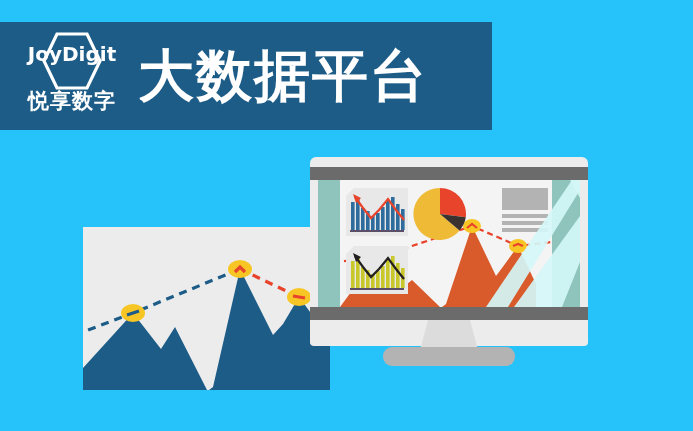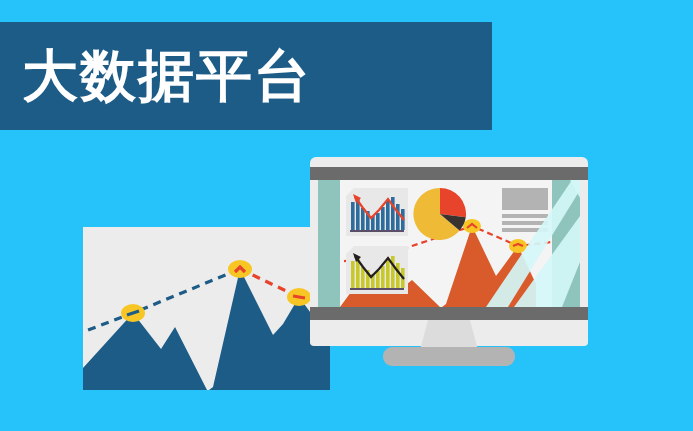--- a/index.html
+++ b/index.html
@@ -67,21 +67,21 @@
     line-height: 1;
     letter-spacing: 1px;
     white-space: nowrap;
   }
   #banner-title {
     color: #ffffff;
     font-size: 56px;
     font-weight: bold;
     letter-spacing: 2px;
     line-height: 1;
-    margin-left: 22px;
+    margin-left: 10px;
     white-space: nowrap;
   }
 
   
   #left-chart-panel {
     left: 83px;
     top: 227px;
     width: 247px;
     height: 163px;
     background: #ECECEC;
@@ -201,20 +201,27 @@
     border-radius: 0 0 4px 4px;
   }
 </style>
 </head>
 <body>
 
 <div id="stage">
 
   <div class="abs" id="header-banner">
 
+    <div id="brand-logo">
+      <svg id="brand-hexagon" viewBox="0 0 60 58">
+        <polygon points="15,2 45,2 58,29 45,56 15,56 2,29" fill="none" stroke="#FFFFFF" stroke-width="3.2"></polygon>
+      </svg>
+      <div id="brand-wordmark">JoyDigit</div>
+      <div id="brand-subtitle">悦享数字</div>
+    </div>
 
     <div id="banner-title">大数据平台</div>
   </div>
 
   <div class="abs" id="left-chart-panel">
     <svg id="left-chart-svg" width="247" height="163" viewBox="0 0 247 163">
 
       <polygon fill="#1C5C87" points="-20,163 50,86 78,122 92,100 124,163 126,163 130,160 157,42 190,108 200,97 216,70 247,112 247,163"></polygon>
 
       <polyline fill="none" stroke="#1C5C87" stroke-width="3.2" stroke-dasharray="8,6" stroke-linecap="butt" points="-8,108 50,86 157,42"></polyline>

